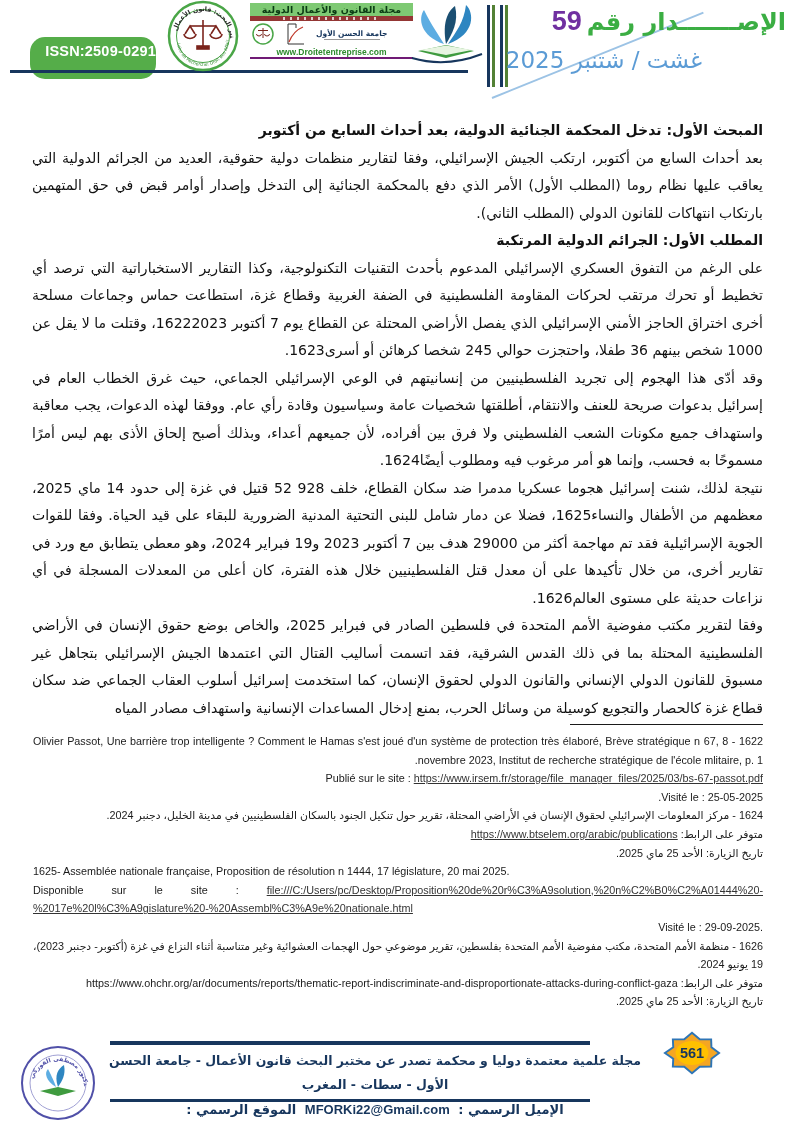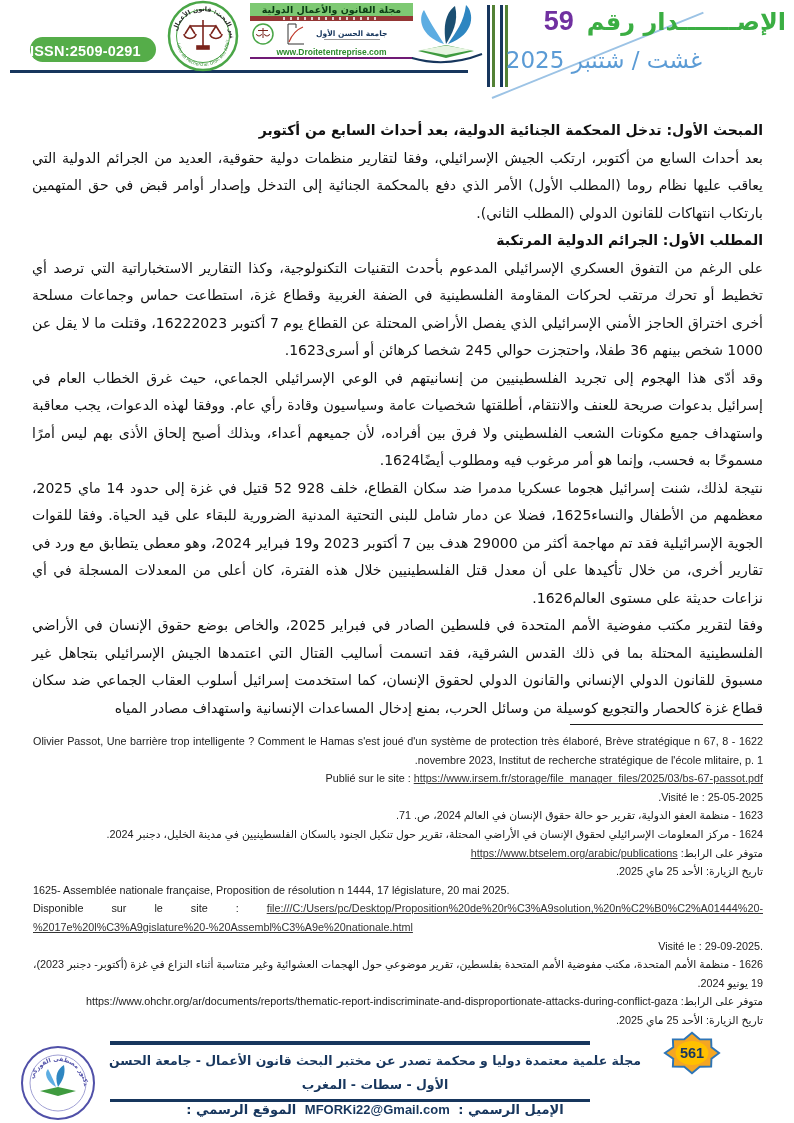--- a/index.html
+++ b/index.html
@@ -1,22 +1,22 @@
 <!DOCTYPE html>
 <html lang="ar"><head>
 <meta charset="utf-8">
 <style>
   html,body{margin:0;padding:0;background:#fff;}
   .page{position:relative;width:794px;height:1123px;background:#fff;overflow:hidden;
         font-family:"DejaVu Sans",sans-serif;}
 
   
-  .issn-badge{position:absolute;left:30px;top:37px;width:126px;height:25px;background:#55ad49;
+  .issn-badge{position:absolute;left:30px;top:37px;width:126px;height:42px;background:#55ad49;
       border-radius:15px;color:#fff;font-weight:bold;font-size:14.5px;line-height:29px;
-      text-align:left;font-family:"Liberation Sans",sans-serif;letter-spacing:.2px;}
+      text-align:right;font-family:"Liberation Sans",sans-serif;letter-spacing:.2px;}
   .header-rule{position:absolute;left:10px;top:70px;width:458px;height:3px;background:#17365d;}
   .lab-logo{position:absolute;left:167px;top:0;}
   .journal-card{position:absolute;left:250px;top:3px;width:163px;height:56px;background:#fff;
       display:flex;flex-direction:column;justify-content:space-between;}
   .jc-band1{background:#7ec973;color:#0b3d14;font-weight:bold;font-size:9.5px;line-height:13px;
       text-align:center;direction:rtl;}
   .jc-band2{height:7px;background:#943634;
       background-image:repeating-linear-gradient(90deg,rgba(255,255,255,.75) 0 2px,transparent 2px 7px);
       background-size:60% 3px;background-position:center;background-repeat:no-repeat;}
   .jc-mid{display:flex;align-items:center;gap:11px;padding:1px 2px;flex:1;}
@@ -28,21 +28,21 @@
   .bird-logo{position:absolute;left:410px;top:2px;}
   .divider-bars{position:absolute;left:487px;top:5px;height:82px;display:flex;}
   .bar{height:100%;}
   .bar-navy{width:3px;background:#17365d;}
   .bar-green{width:3px;background:#538135;}
   .bar-gap2{width:2px;} .bar-gap5{width:5px;}
   .diag-line{position:absolute;left:492px;top:97px;width:228px;height:2px;background:#9cc3e5;
       transform:rotate(-22deg);transform-origin:left center;}
   .issue-line1{position:absolute;right:8px;top:6px;direction:rtl;white-space:nowrap;}
   .issue-label{color:#3bae43;font-weight:bold;font-size:24px;}
-  .issue-num{color:#7030a0;font-weight:bold;font-size:27px;margin:0 13px;
+  .issue-num{color:#7030a0;font-weight:bold;font-size:27px;margin:0 5px;
       font-family:"Liberation Sans",sans-serif;}
   .issue-date{position:absolute;right:92px;top:47px;direction:rtl;color:#5b9bd5;
       font-weight:normal;font-size:23px;white-space:nowrap;}
 
   
   .article-body{position:absolute;left:32px;right:31px;top:117px;direction:rtl;}
   .body-block{font-size:14px;line-height:27.5px;color:#111;text-align:justify;}
   .b-heading{font-weight:bold;}
 
   
@@ -157,21 +157,20 @@
       <div class="body-block b-para" dir="rtl">نتيجة لذلك، شنت إسرائيل هجوما عسكريا مدمرا ضد سكان القطاع، خلف 52&nbsp;928 قتيل في غزة إلى حدود 14 ماي 2025، معظمهم من الأطفال والنساء1625، فضلا عن دمار شامل للبنى التحتية المدنية الضرورية للبقاء على قيد الحياة. وفقا للقوات الجوية الإسرائيلية فقد تم مهاجمة أكثر من 29000 هدف بين 7 أكتوبر 2023 و19 فبراير 2024، وهو معطى يتطابق مع ورد في تقارير أخرى، من خلال تأكيدها على أن معدل قتل الفلسطينيين خلال هذه الفترة، كان أعلى من المعدلات المسجلة في أي نزاعات حديثة على مستوى العالم1626.</div>
       <div class="body-block b-para" dir="rtl">وفقا لتقرير مكتب مفوضية الأمم المتحدة في فلسطين الصادر في فبراير 2025، والخاص بوضع حقوق الإنسان في الأراضي الفلسطينية المحتلة بما في ذلك القدس الشرقية، فقد اتسمت أساليب القتال التي اعتمدها الجيش الإسرائيلي بتجاهل غير مسبوق للقانون الدولي الإنساني والقانون الدولي لحقوق الإنسان، كما استخدمت إسرائيل أسلوب العقاب الجماعي ضد سكان قطاع غزة كالحصار والتجويع كوسيلة من وسائل الحرب، بمنع إدخال المساعدات الإنسانية واستهداف مصادر المياه</div>
     </div>
 
   <div class="footnotes">
     <div class="fn-sep"></div>
     <div id="fn-lines">
         <div class="fn-line align-justify" dir="rtl"><span class="fn-text">1622 - Olivier Passot, Une barrière trop intelligente ? Comment le Hamas s'est joué d'un système de protection très élaboré, Brève stratégique n 67, 8 novembre 2023, Institut de recherche stratégique de l'école mlitaire, p. 1.</span></div>
         <div class="fn-line align-right" dir="rtl"><span class="fn-text">Publié sur le site : </span><span class="fn-link">https://www.irsem.fr/storage/file_manager_files/2025/03/bs-67-passot.pdf</span></div>
         <div class="fn-line align-right" dir="rtl"><span class="fn-text">Visité le : 25-05-2025.</span></div>
-        <div class="fn-line align-right" dir="rtl"><span class="fn-text">1623 - منظمة العفو الدولية، تقرير حو حالة حقوق الإنسان في العالم 2024، ص. 71.</span></div>
         <div class="fn-line align-justify" dir="rtl"><span class="fn-text">1624 - مركز المعلومات الإسرائيلي لحقوق الإنسان في الأراضي المحتلة، تقرير حول تنكيل الجنود بالسكان الفلسطينيين في مدينة الخليل، دجنبر 2024.</span></div>
         <div class="fn-line align-right" dir="rtl"><span class="fn-text">متوفر على الرابط: </span><span class="fn-link">https://www.btselem.org/arabic/publications</span></div>
         <div class="fn-line align-right" dir="rtl"><span class="fn-text">تاريخ الزيارة: الأحد 25 ماي 2025.</span></div>
         <div class="fn-line align-left" dir="ltr"><span class="fn-text">1625- Assemblée nationale française, Proposition de résolution n 1444, 17 législature, 20 mai 2025.</span></div>
         <div class="fn-line align-justify" dir="ltr"><span class="fn-text">Disponible sur le site : </span><span class="fn-link">file:///C:/Users/pc/Desktop/Proposition%20de%20r%C3%A9solution,%20n%C2%B0%C2%A01444%20-%2017e%20l%C3%A9gislature%20-%20Assembl%C3%A9e%20nationale.html</span></div>
         <div class="fn-line align-right" dir="ltr"><span class="fn-text">Visité le : 29-09-2025.</span></div>
         <div class="fn-line align-justify" dir="rtl"><span class="fn-text">1626 - منظمة الأمم المتحدة، مكتب مفوضية الأمم المتحدة بفلسطين، تقرير موضوعي حول الهجمات العشوائية وغير متناسبة أثناء النزاع في غزة (أكتوبر- دجنبر 2023)، 19 يونيو 2024.</span></div>
         <div class="fn-line align-right" dir="rtl"><span class="fn-text">متوفر على الرابط: </span><span class="fn-text">https://www.ohchr.org/ar/documents/reports/thematic-report-indiscriminate-and-disproportionate-attacks-during-conflict-gaza</span></div>
         <div class="fn-line align-right" dir="rtl"><span class="fn-text">تاريخ الزيارة: الأحد 25 ماي 2025.</span></div>
       </div>

